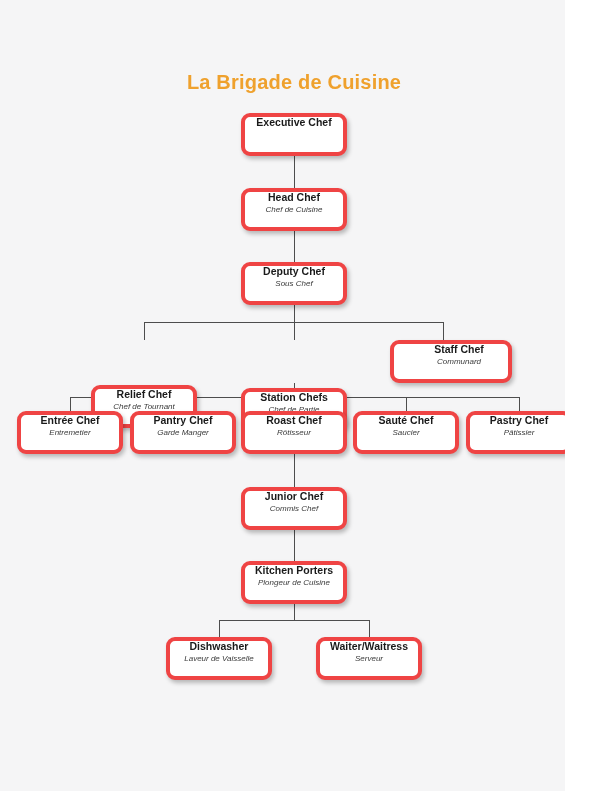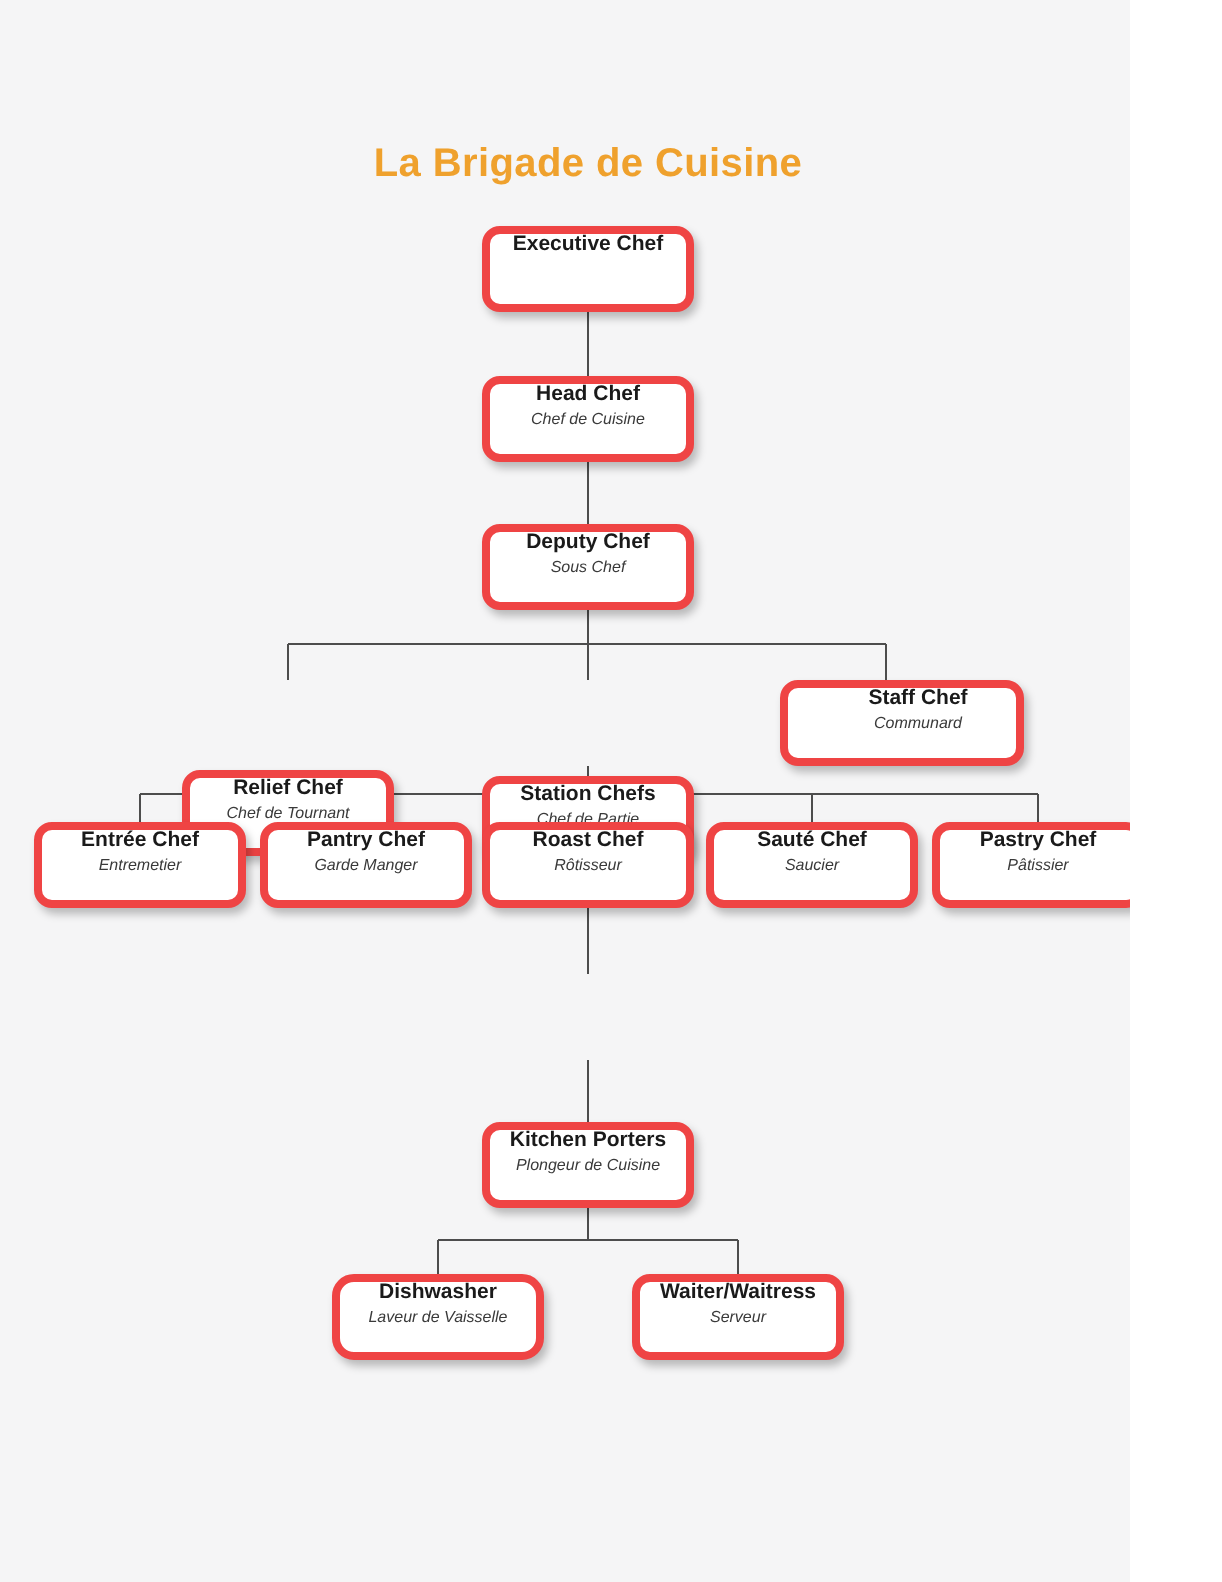--- a/index.html
+++ b/index.html
@@ -151,27 +151,31 @@
   <div class="node" style="left:353px; top:411px;">
     <div class="node-title">Sauté Chef</div>
     <div class="node-subtitle">Saucier</div>
   </div>
 
   <div class="node" style="left:466px; top:411px;">
     <div class="node-title">Pastry Chef</div>
     <div class="node-subtitle">Pâtissier</div>
   </div>
 
+  <div class="node" style="left:241px; top:487px;">
+    <div class="node-title">Junior Chef</div>
+    <div class="node-subtitle">Commis Chef</div>
+  </div>
 
   <div class="node" style="left:241px; top:561px;">
     <div class="node-title">Kitchen Porters</div>
     <div class="node-subtitle">Plongeur de Cuisine</div>
   </div>
 
-  <div class="node" style="left:166px; top:637px;border-radius:11px;">
+  <div class="node" style="left:166px; top:637px;">
     <div class="node-title">Dishwasher</div>
     <div class="node-subtitle">Laveur de Vaisselle</div>
   </div>
 
   <div class="node" style="left:316px; top:637px;">
     <div class="node-title">Waiter/Waitress</div>
     <div class="node-subtitle">Serveur</div>
   </div>
 
   <div class="edge-mark"></div>

